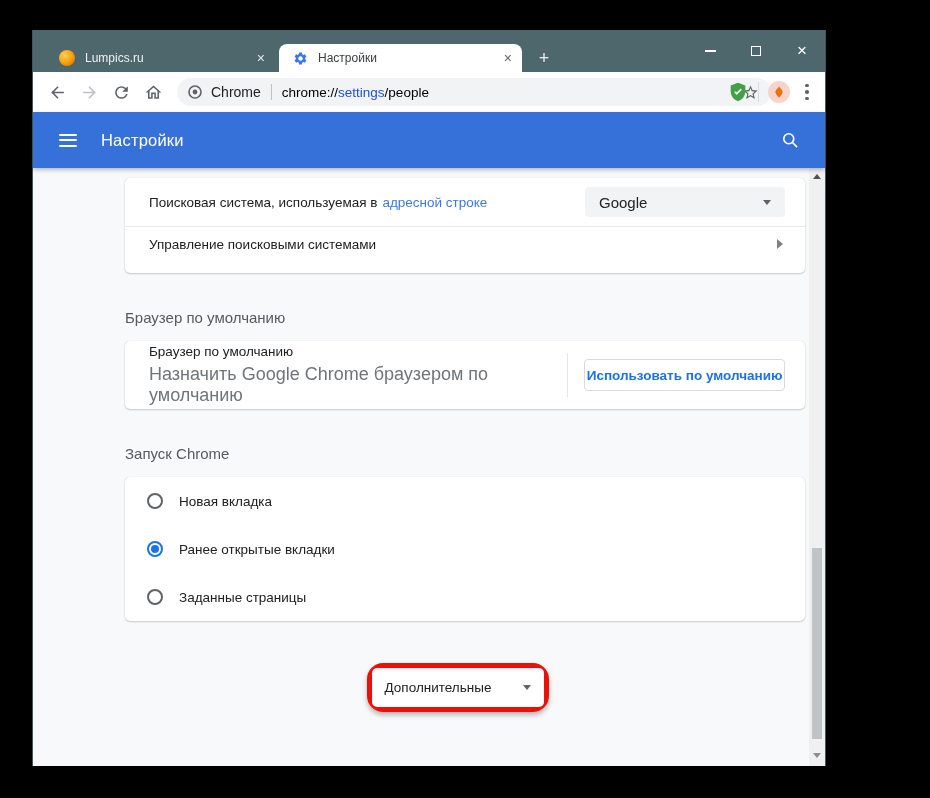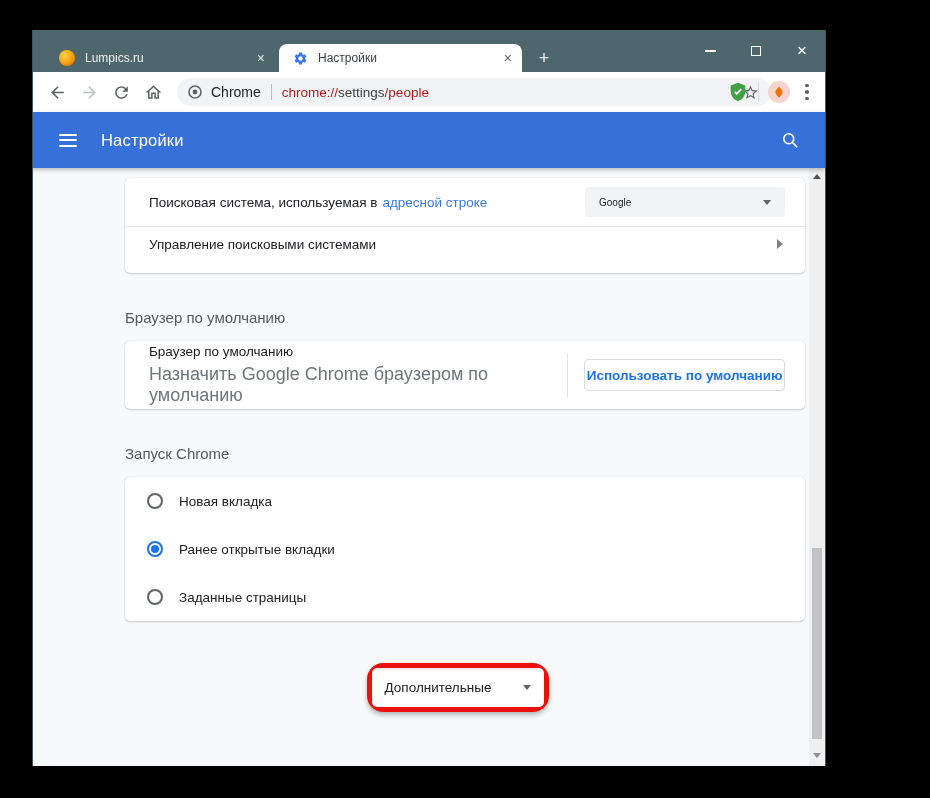--- a/index.html
+++ b/index.html
@@ -33,22 +33,22 @@
 
   
   .toolbar { position:relative; height:40px; background:#fff; display:flex; align-items:center; }
   .nav-ico { width:32px; height:40px; display:flex; align-items:center; justify-content:center; }
   .nav-ico:first-child { margin-left:8px; }
   .omnibox { margin-left:8px; width:594px; height:28px; background:#f1f3f4; border-radius:14px;
              display:flex; align-items:center; padding:0 12px 0 10px; }
   .ob-product { margin-left:8px; font-size:14px; color:#202124; }
   .ob-sep { width:1px; height:16px; background:#bdc1c6; margin:0 10px; }
   .ob-url { font-size:13.5px; white-space:nowrap; }
-  .ob-scheme,.ob-path { color:#b91c1c; }
-  .ob-host { color:#404040; }
+  .ob-scheme,.ob-path { color:#000000; }
+  .ob-host { color:#1d4ed8; }
   .ob-star { margin-left:auto; display:flex; }
   .toolbar-right { position:absolute; right:10px; top:0; height:40px; display:flex; align-items:center; gap:9px; }
   .ext-divider { width:1px; height:20px; background:#dadce0; }
   .ext-fox { width:22px; height:22px; border-radius:50%; background:#f6d3cc;
              display:flex; align-items:center; justify-content:center; }
   .menu-dots { display:flex; flex-direction:column; gap:3px; width:16px; align-items:center; }
   .menu-dots i { width:3.5px; height:3.5px; border-radius:50%; background:#5f6368; }
 
   
   .bluebar { position:relative; height:56px; background:#3671d9; display:flex; align-items:center;
@@ -61,21 +61,21 @@
   
   .content { position:relative; height:598px; background:#f8f9fa; overflow:hidden; }
   .main { width:850px; }
   .card { margin-left:92px; width:680px; background:#fff; border-radius:5px;
           box-shadow:0 1px 2px rgba(0,0,0,.18), 0 0 1px rgba(60,64,67,.2); }
   .card1 { margin-top:10px; }
   .crow { display:flex; align-items:center; font-size:13.5px; color:#202124; }
   .row1 { height:48px; padding:0 20px 0 24px; }
   .link { color:#3b78e7; margin-left:5px; text-decoration:none; }
   .select { margin-left:auto; width:200px; height:30px; background:#f1f3f4; border-radius:4px;
-            display:flex; align-items:center; padding:0 14px; font-size:10px; color:#202124; }
+            display:flex; align-items:center; padding:0 14px; font-size:15px; color:#202124; }
   .caret-down { margin-left:auto; width:0; height:0; border-left:4.5px solid transparent;
                 border-right:4.5px solid transparent; border-top:5.5px solid #5f6368; }
   .row2 { height:47px; padding:0 22px 12px 24px; border-top:1px solid #e8eaed; }
   .arrow-right { margin-left:auto; width:0; height:0; border-top:5px solid transparent;
                  border-bottom:5px solid transparent; border-left:6px solid #7d8287; }
   .section-h { margin:36px 0 15px 92px; font-size:15px; font-weight:400; color:#565a5f; }
   .card2 { height:68px; display:flex; align-items:center; padding:0 20px 0 24px; }
   .db-text { display:flex; flex-direction:column; gap:5px; }
   .db-title { font-size:13.5px; color:#202124; }
   .db-sub { font-size:18px; color:#70757a; }

